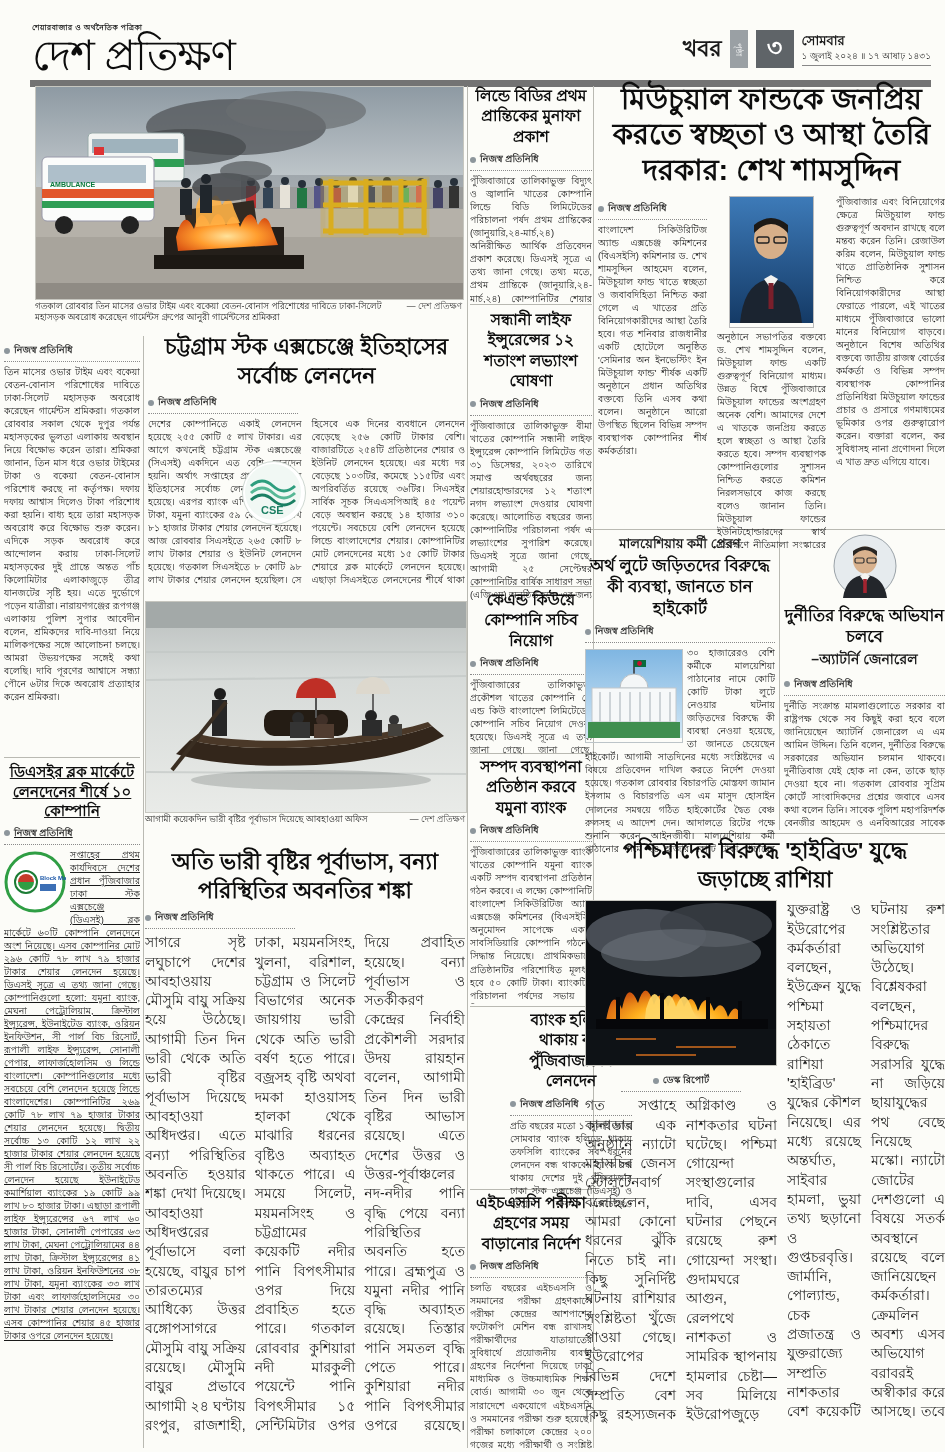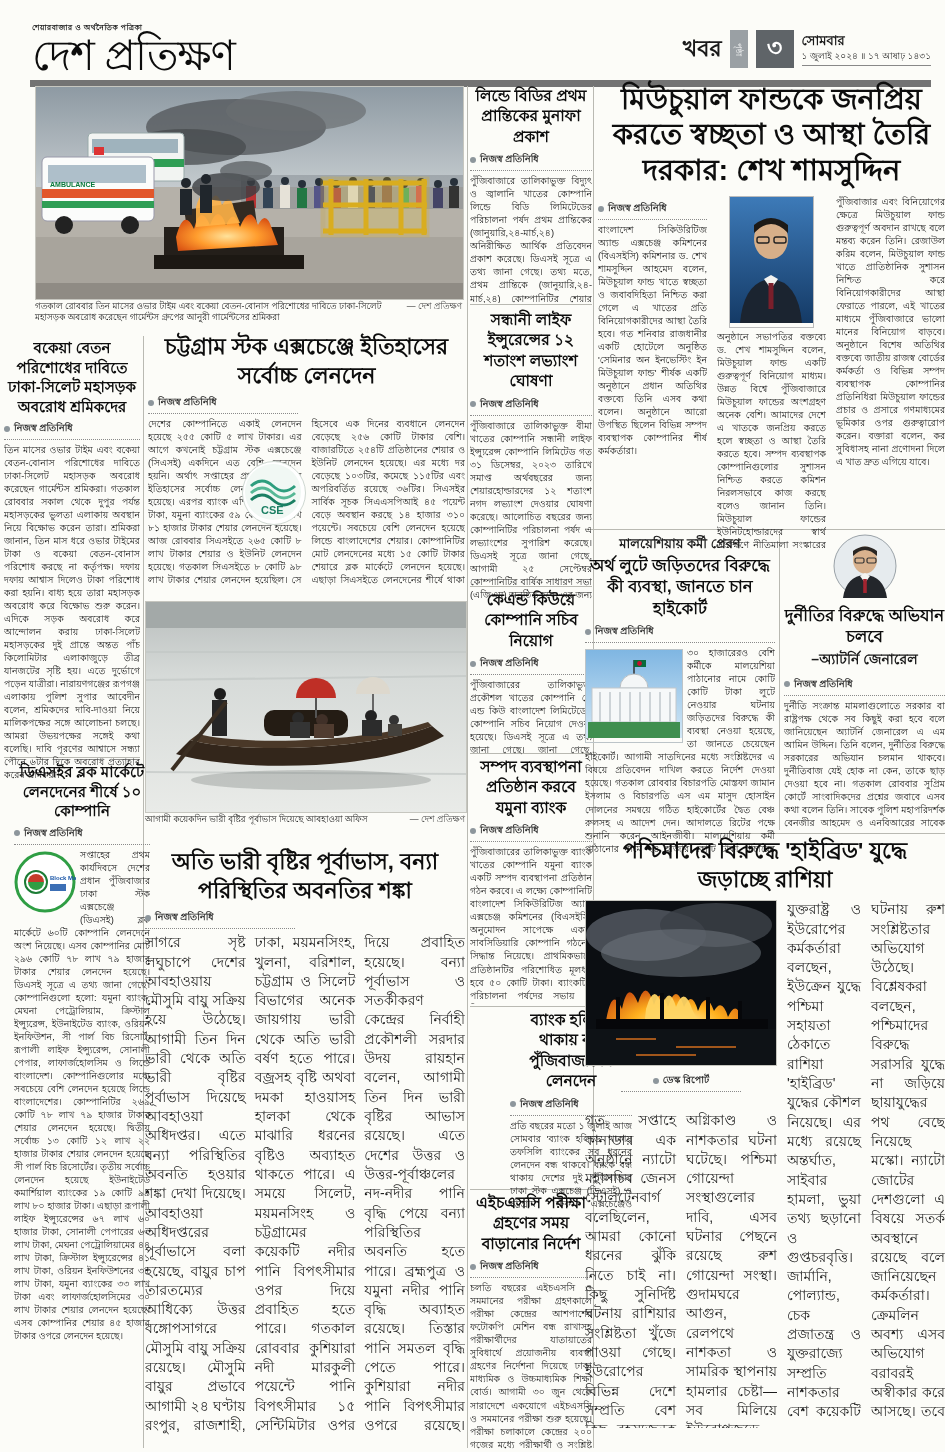--- a/index.html
+++ b/index.html
@@ -179,29 +179,28 @@
         </g>
       <rect y="196" width="427" height="16" fill="#8f8b84"></rect>
     </svg>
   </div>
   <div class="caption abs" style="left:35px;top:301px;width:427px;">
     <span>গতকাল রোববার তিন মাসের ওভার টাইম এবং বকেয়া বেতন-বোনাস পরিশোধের দাবিতে ঢাকা-সিলেট মহাসড়ক অবরোধ করেছেন গার্মেন্টস গ্রুপের আনুরী গার্মেন্টসের শ্রমিকরা</span>
     <span class="credit">— দেশ প্রতিক্ষণ</span>
   </div>
 
   <div class="abs" style="left:4px;top:338px;width:136px;">
-    <div class="hl hl-sm">বকেয়া বেতন পরিশোধের দাবিতে ঢাকা-সিলেট মহাসড়ক অবরোধ শ্রমিকদের</div>
     <div class="byline">
       <span class="dot"></span>
       <span>নিজস্ব প্রতিনিধি</span>
     </div>
     <div class="body" style="height:336px;">তিন মাসের ওভার টাইম এবং বকেয়া বেতন-বোনাস পরিশোধের দাবিতে ঢাকা-সিলেট মহাসড়ক অবরোধ করেছেন গার্মেন্টস শ্রমিকরা। গতকাল রোববার সকাল থেকে দুপুর পর্যন্ত মহাসড়কের ভুলতা এলাকায় অবস্থান নিয়ে বিক্ষোভ করেন তারা। শ্রমিকরা জানান, তিন মাস ধরে ওভার টাইমের টাকা ও বকেয়া বেতন-বোনাস পরিশোধ করছে না কর্তৃপক্ষ। দফায় দফায় আশ্বাস দিলেও টাকা পরিশোধ করা হয়নি। বাধ্য হয়ে তারা মহাসড়ক অবরোধ করে বিক্ষোভ শুরু করেন। এদিকে সড়ক অবরোধ করে আন্দোলন করায় ঢাকা-সিলেট মহাসড়কের দুই প্রান্তে অন্তত পাঁচ কিলোমিটার এলাকাজুড়ে তীব্র যানজটের সৃষ্টি হয়। এতে দুর্ভোগে পড়েন যাত্রীরা। নারায়ণগঞ্জের রূপগঞ্জ এলাকায় পুলিশ সুপার আবেদীন বলেন, শ্রমিকদের দাবি-দাওয়া নিয়ে মালিকপক্ষের সঙ্গে আলোচনা চলছে। আমরা উভয়পক্ষের সঙ্গেই কথা বলেছি। দাবি পূরণের আশ্বাসে সন্ধ্যা পৌনে ৬টার দিকে অবরোধ প্রত্যাহার করেন শ্রমিকরা।</div>
   </div>
 
-  <div class="abs" style="left:14px;top:762px;width:136px;">
+  <div class="abs" style="left:4px;top:762px;width:136px;text-decoration:underline;">
     <div class="hl hl-sm">ডিএসইর ব্লক মার্কেটে লেনদেনের শীর্ষে ১০ কোম্পানি</div>
     <div class="byline">
       <span class="dot"></span>
       <span>নিজস্ব প্রতিনিধি</span>
     </div>
     <div class="body" style="height:584px;">
       <span class="logo-float">
         <svg width="62" height="62" viewBox="0 0 62 62">
           <circle cx="31" cy="31" r="29" fill="#ffffff" stroke="#2f9e44" stroke-width="3"></circle>
           <circle cx="22" cy="31" r="11" fill="none" stroke="#1c7c35" stroke-width="2"></circle>
@@ -471,21 +470,21 @@
                 <rect x="152" y="100" width="4" height="20"></rect>
             </g>
             <rect y="128" width="190" height="36" fill="#0e1216"></rect>
             <g stroke="#e0731e" stroke-width="2" opacity="0.7">
               <line x1="30" y1="138" x2="70" y2="138"></line>
                 <line x1="90" y1="146" x2="150" y2="146"></line>
                 <line x1="50" y1="154" x2="110" y2="154"></line>
             </g>
           </svg>
         </div>
-        <div class="byline center" style="width:120px;margin:4px auto 19px;">
+        <div class="byline center" style="width:120px;margin:4px auto 4px;">
           <span class="dot"></span>
           <span>ডেস্ক রিপোর্ট</span>
         </div>
         <div class="body tiny cols2" style="height:330px;">গত সপ্তাহে কানাডার এক অনুষ্ঠানে ন্যাটো মহাসচিব জেনস স্টোলটেনবার্গ বলেছিলেন, আমরা কোনো ধরনের ঝুঁকি নিতে চাই না। কিছু সুনির্দিষ্ট ঘটনায় রাশিয়ার সংশ্লিষ্টতা খুঁজে পাওয়া গেছে। ইউরোপের বিভিন্ন দেশে সম্প্রতি বেশ কিছু রহস্যজনক অগ্নিকাণ্ড ও নাশকতার ঘটনা ঘটেছে। পশ্চিমা গোয়েন্দা সংস্থাগুলোর দাবি, এসব ঘটনার পেছনে রয়েছে রুশ গোয়েন্দা সংস্থা। গুদামঘরে আগুন, রেলপথে নাশকতা ও সামরিক স্থাপনায় হামলার চেষ্টা—সব মিলিয়ে ইউরোপজুড়ে উদ্বেগ বাড়ছে। বিশ্লেষকদের মতে, এসব ঘটনার মধ্য দিয়ে স্নায়ুযুদ্ধ-পরবর্তী সবচেয়ে বড় নিরাপত্তা চ্যালেঞ্জের মুখে পড়েছে ইউরোপ।</div>
       </div>
       <div style="flex:1;min-width:0;">
         <div class="body tiny cols2" style="height:524px;">যুক্তরাষ্ট্র ও ইউরোপের কর্মকর্তারা বলছেন, ইউক্রেন যুদ্ধে পশ্চিমা সহায়তা ঠেকাতে রাশিয়া 'হাইব্রিড' যুদ্ধের কৌশল নিয়েছে। এর মধ্যে রয়েছে অন্তর্ঘাত, সাইবার হামলা, ভুয়া তথ্য ছড়ানো ও গুপ্তচরবৃত্তি। জার্মানি, পোল্যান্ড, চেক প্রজাতন্ত্র ও যুক্তরাজ্যে সম্প্রতি নাশকতার বেশ কয়েকটি ঘটনায় রুশ সংশ্লিষ্টতার অভিযোগ উঠেছে। বিশ্লেষকরা বলছেন, পশ্চিমাদের বিরুদ্ধে সরাসরি যুদ্ধে না জড়িয়ে ছায়াযুদ্ধের পথ বেছে নিয়েছে মস্কো। ন্যাটো জোটের দেশগুলো এ বিষয়ে সতর্ক অবস্থানে রয়েছে বলে জানিয়েছেন কর্মকর্তারা। ক্রেমলিন অবশ্য এসব অভিযোগ বরাবরই অস্বীকার করে আসছে। তবে ইউরোপীয় নিরাপত্তা বিশেষজ্ঞরা বলছেন, নাশকতার ধরন ও লক্ষ্যবস্তু বিবেচনায় এগুলো সুপরিকল্পিত অভিযানের অংশ। সামনের দিনগুলোতে এ ধরনের তৎপরতা আরো বাড়তে পারে বলে আশঙ্কা তাদের।</div>
       </div>
     </div>
   </div>

